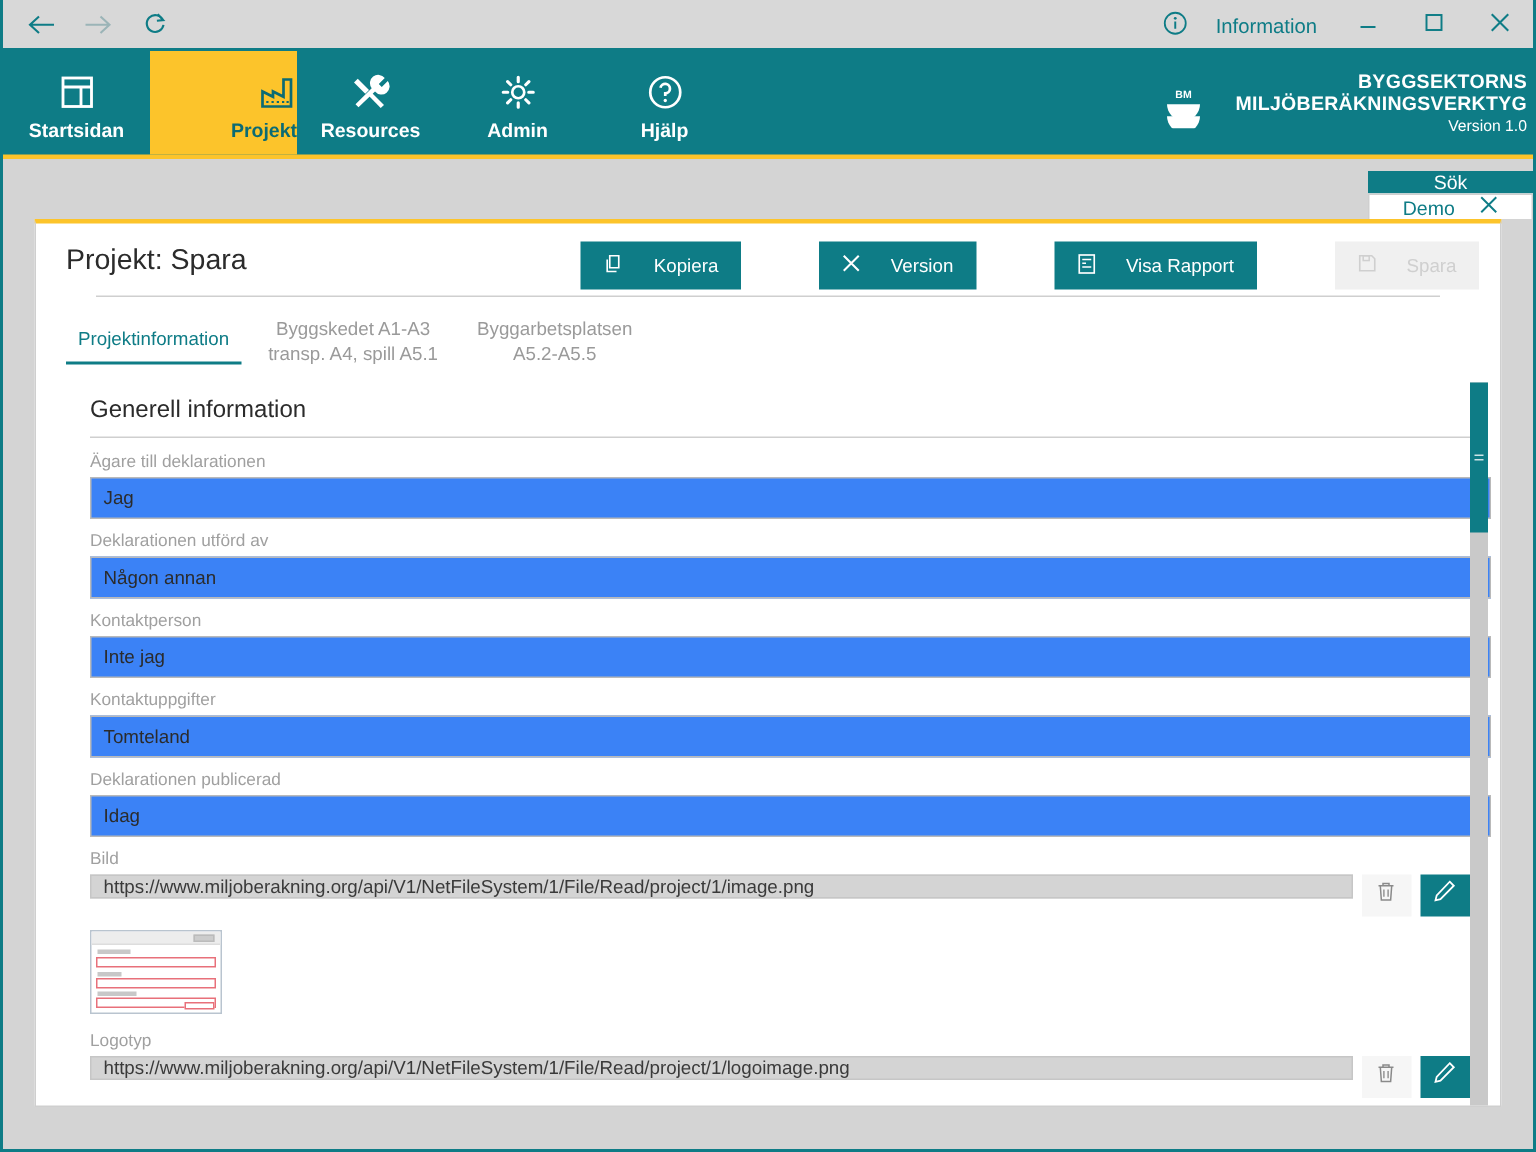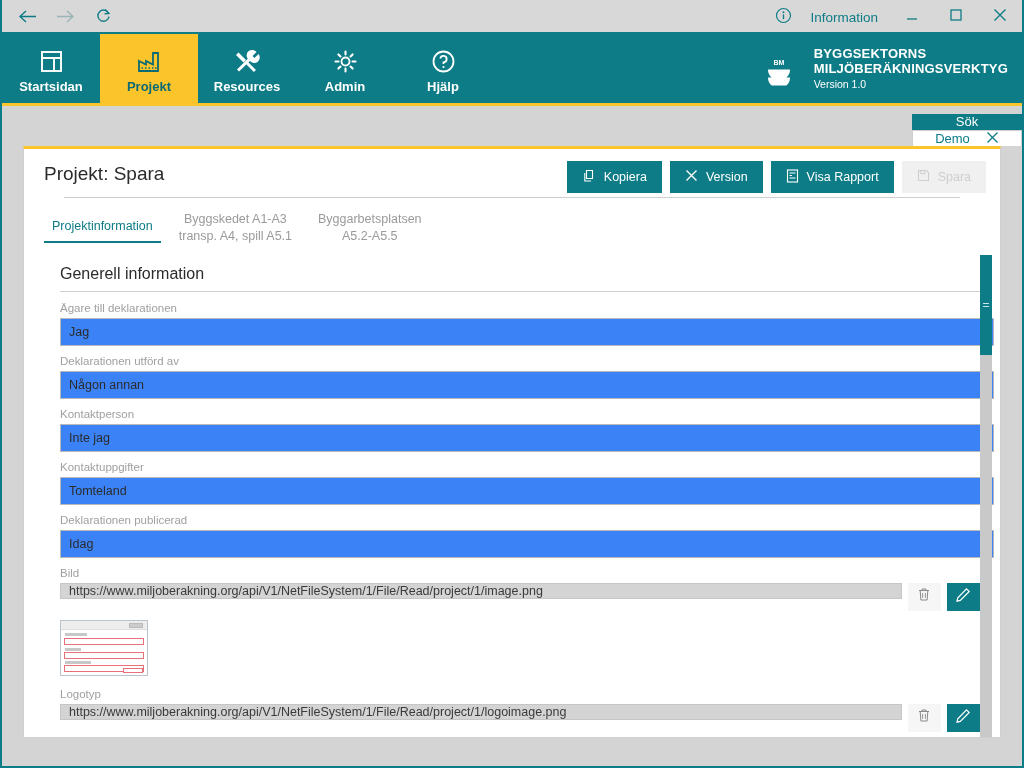--- a/index.html
+++ b/index.html
@@ -59,27 +59,27 @@
   }
   .nav-item {
     width: 98px;
     display: flex; flex-direction: column;
     align-items: center; justify-content: center;
     gap: 3px;
     color: #ffffff;
     font-size: 13px; font-weight: bold;
     padding-top: 4px;
   }
-  .nav-item.active { background: #fcc42b; color: #0b6b74; }
+  .nav-item.active { background: #fcc42b; color: #0b6b74; align-items: flex-end; }
   .nav-item .nav-icon { height: 28px; display:flex; align-items:center; }
 
   #brand {
-    position: absolute; right: 14px; top: 50%;
+    position: absolute; right: 4px; top: 50%;
     transform: translateY(-50%);
-    display: flex; align-items: center; gap: 20px;
+    display: flex; align-items: center; gap: 20px; text-align: right;
   }
   #brand-logo { position: relative; width: 30px; height: 34px; }
   #brand-text { color: #ffffff; line-height: 1.18; }
   #brand-line1, #brand-line2 {
     font-size: 13px; font-weight: bold; letter-spacing: .2px;
   }
   #brand-version { font-size: 10.5px; font-weight: normal; margin-top: 2px; }
 
   
   #tab-strip {
@@ -122,23 +122,23 @@
     margin: 12px 20px 0 20px;
     border-bottom: 1px solid #cfcfcf;
   }
 
   #toolbar {
     position: absolute; right: 14px; top: 12px;
     display: flex; gap: 8px;
   }
   .tb-btn {
     height: 32px; padding: 0 15px;
-    display: flex; align-items: center; gap: 8px;
+    display: flex; align-items: center; gap: 20px;
     background: #0e7c86; color: #ffffff;
-    font-size: 12.5px; border: none;
+    font-size: 12.5px; border: none; margin-left: 44px;
   }
   .tb-btn.disabled { background: #f0f0f0; color: #cfcfcf; }
 
   
   #sub-tabs {
     display: flex; align-items: center;
     padding: 10px 32px 0 20px;
     gap: 10px;
   }
   .sub-tab {

